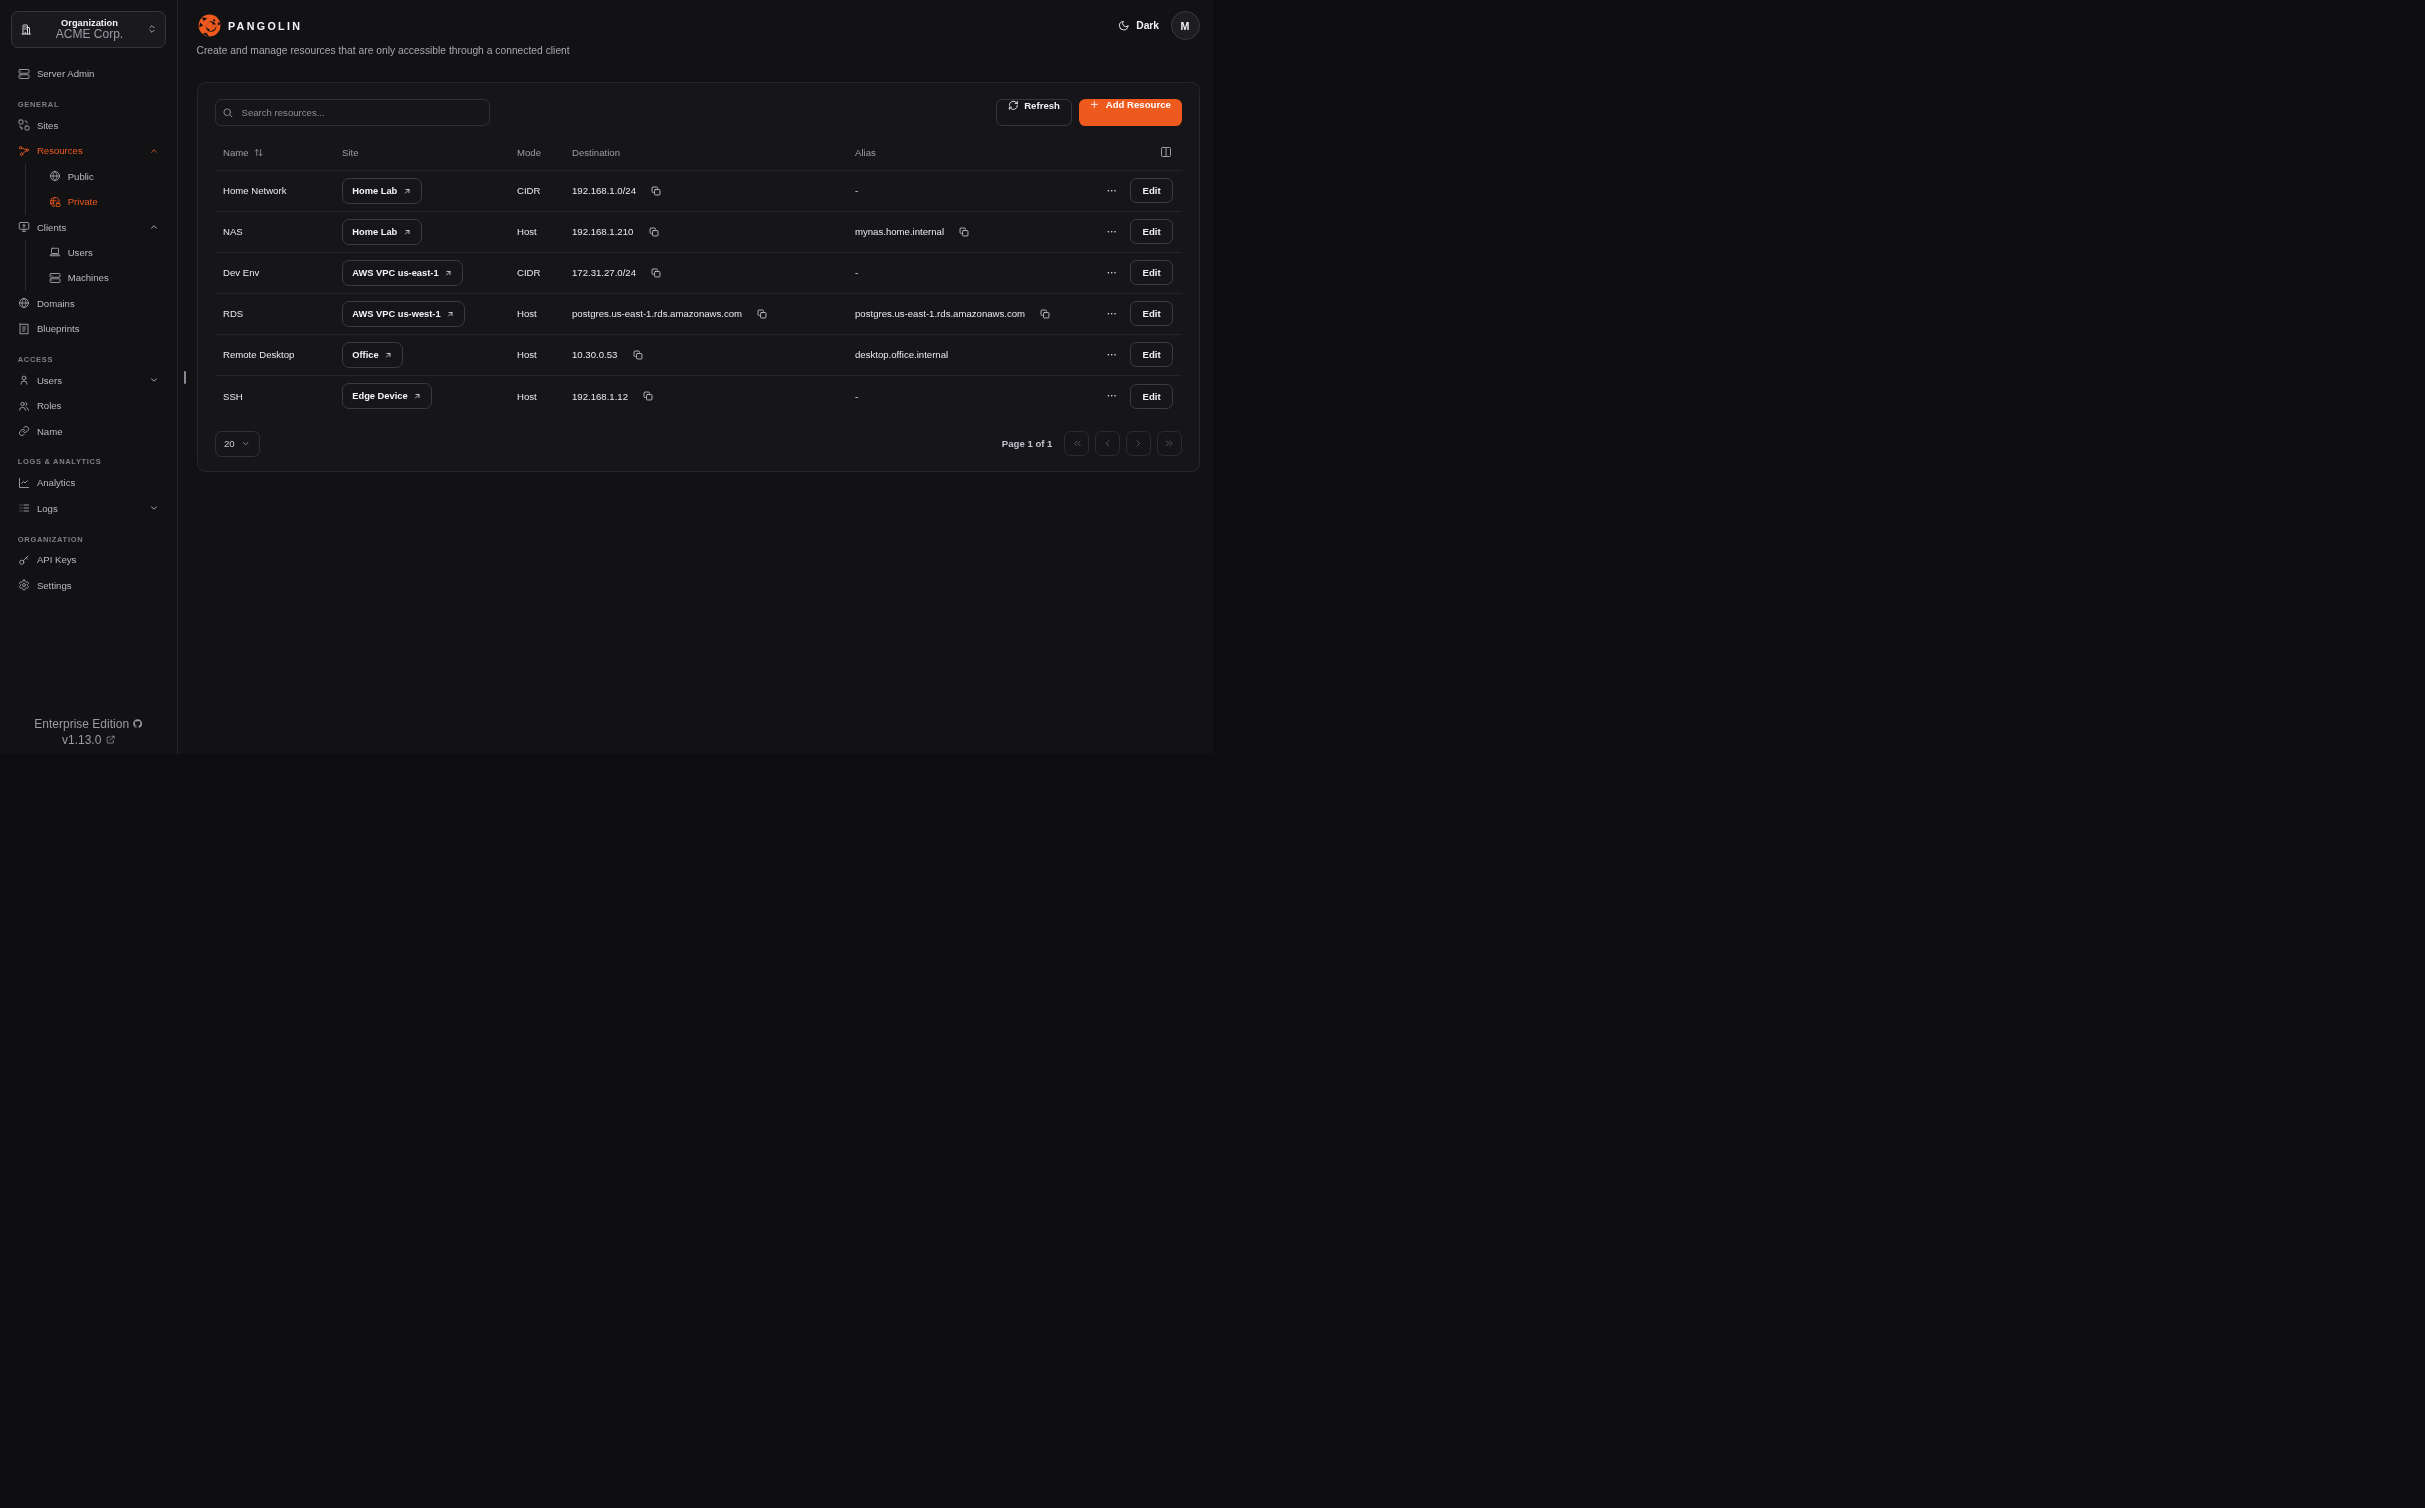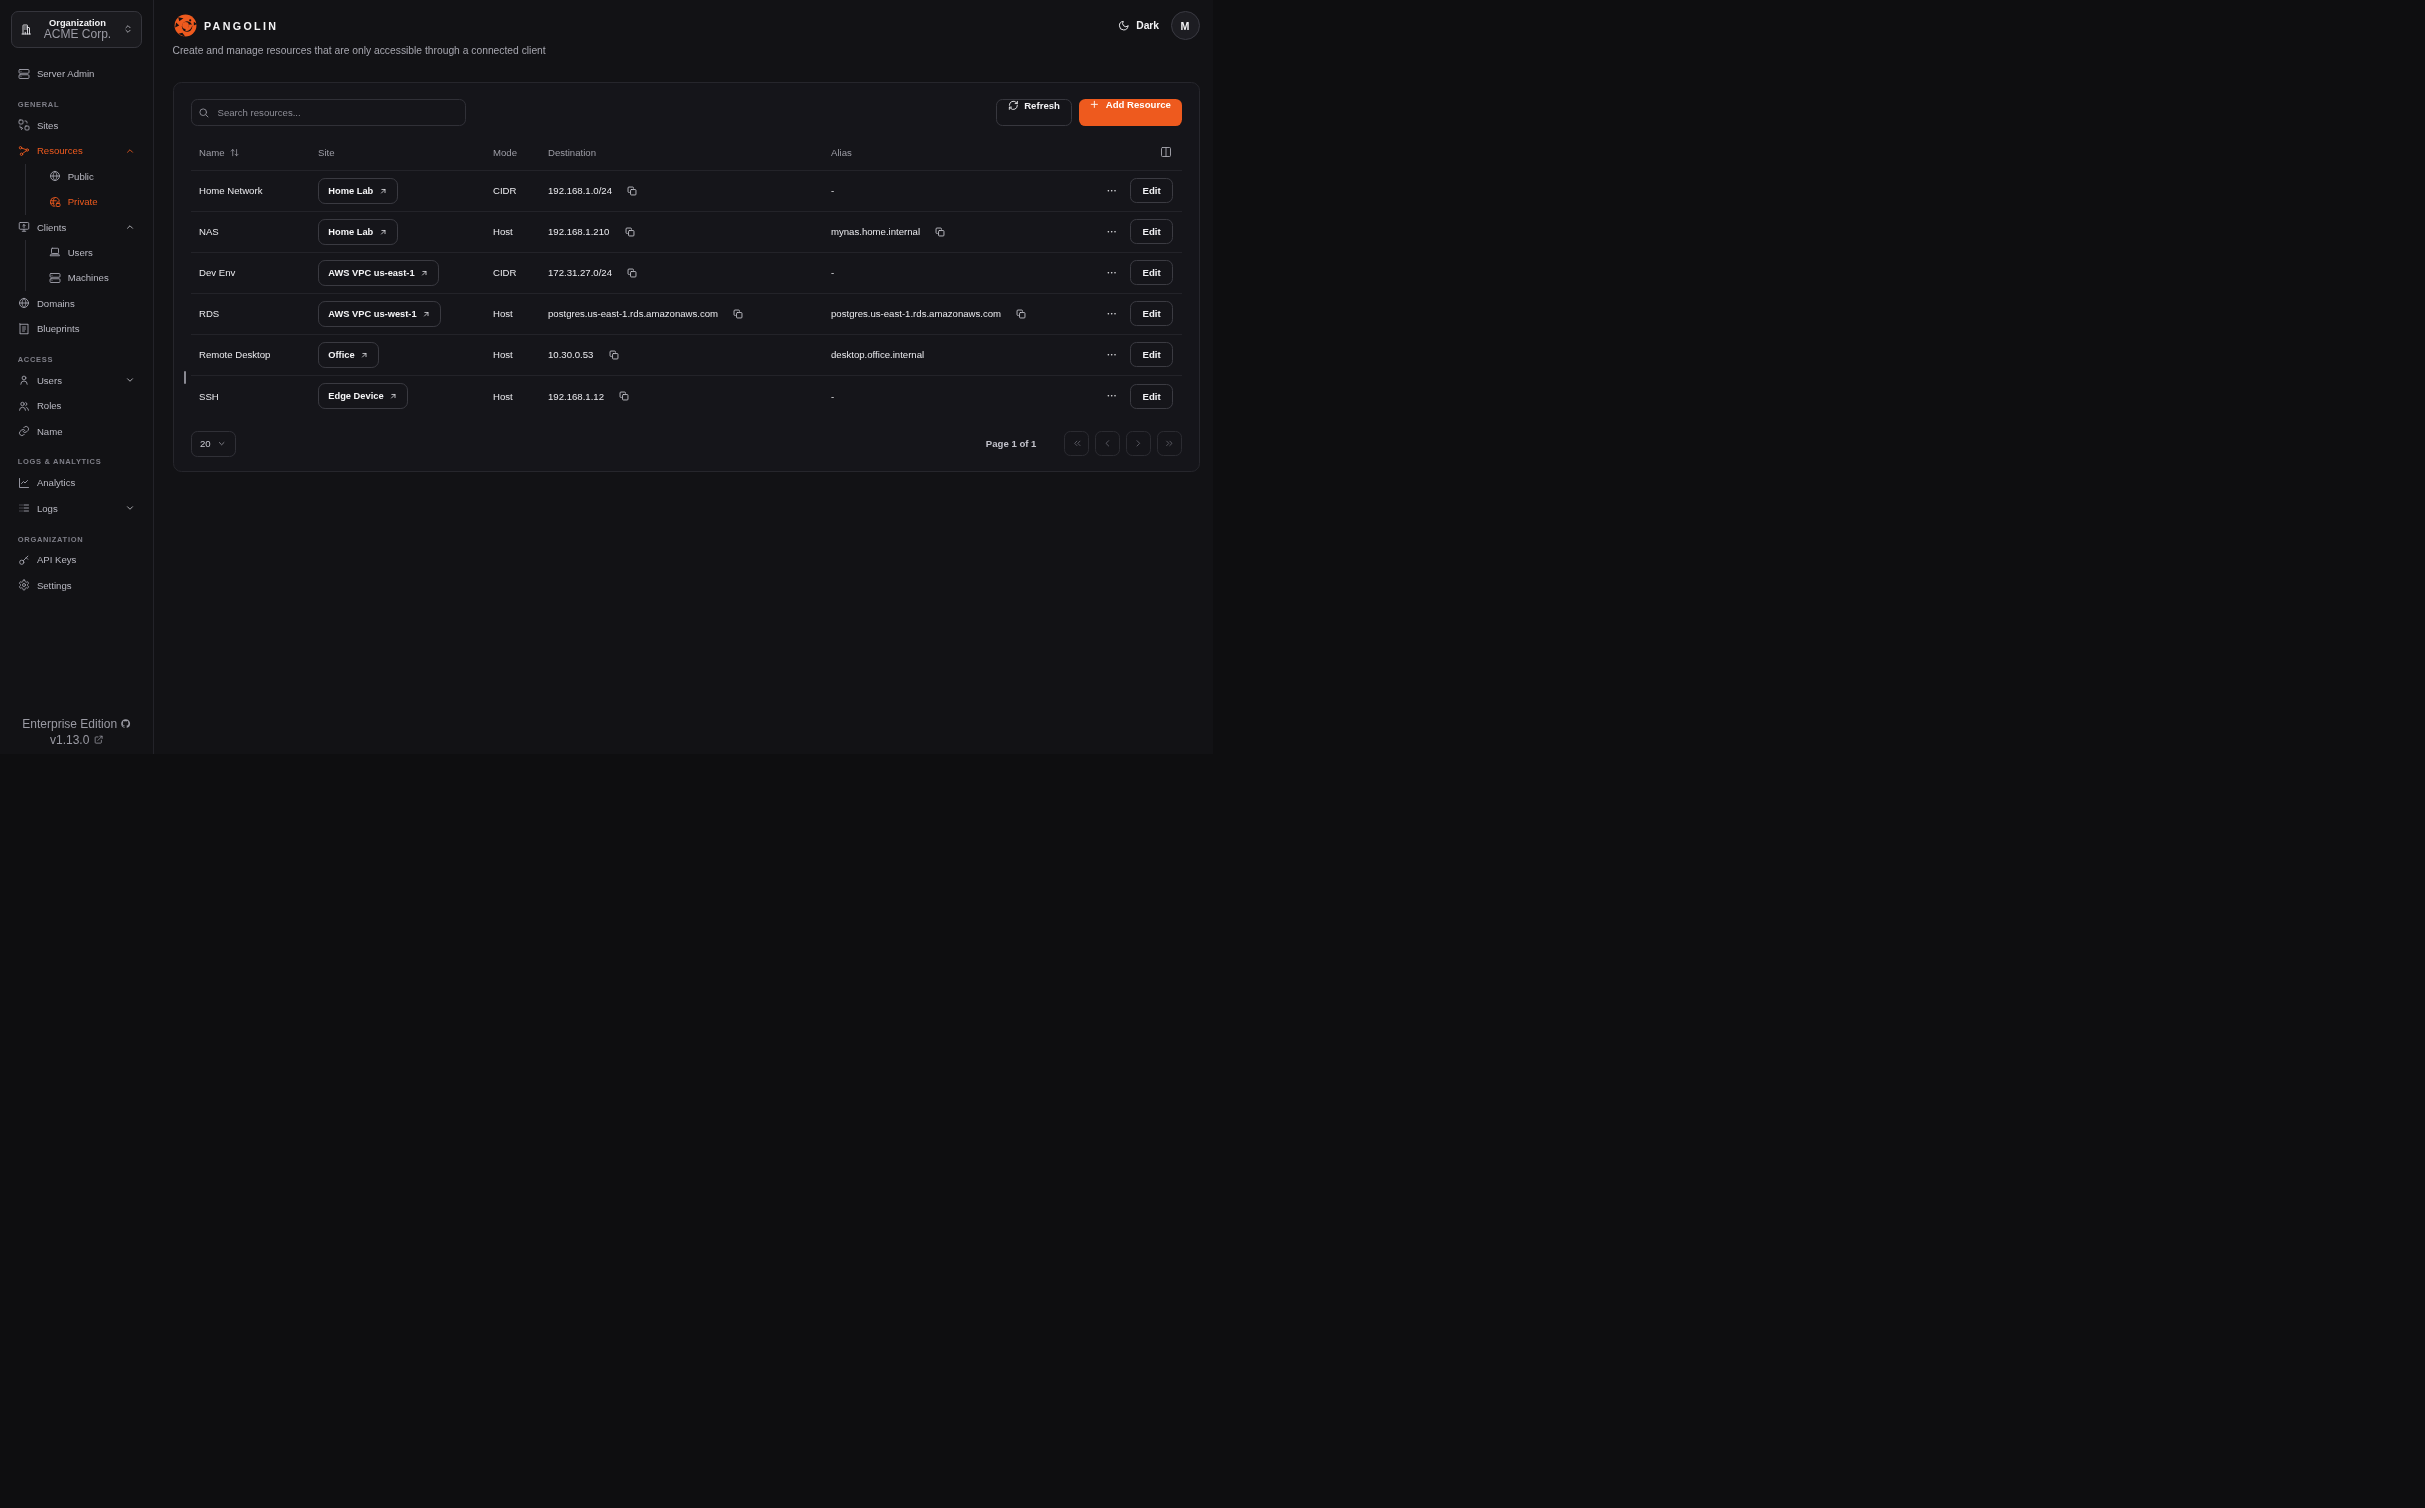--- a/index.html
+++ b/index.html
@@ -10,21 +10,21 @@
   }
   *{box-sizing:border-box;margin:0;padding:0}
   html,body{background:#0e0e10}
   body{width:1213px;height:754px;font-family:"Liberation Sans","DejaVu Sans",sans-serif;color:var(--text);overflow:hidden}
   .app{position:relative;display:flex;width:1213px;height:754px;background:var(--bg)}
   button{background:none;border:none;color:inherit;font:inherit;cursor:pointer}
   .ic{width:12px;height:12px;flex:none;display:block}
   .ic-sm{width:10px;height:10px}
 
   
-  .sidebar{width:154px;flex:none;display:flex;flex-direction:column;padding:11.4px 10.7px 0;border-right:0.7px solid var(--row-border)}
+  .sidebar{width:178px;flex:none;display:flex;flex-direction:column;padding:11.4px 10.7px 0;border-right:0.7px solid var(--row-border)}
   .org-switcher{display:flex;align-items:center;gap:5.7px;width:100%;padding:5.7px 8.5px;background:#1a1a1e;border:0.7px solid var(--border2);border-radius:7.1px;margin-bottom:14.2px;text-align:center}
   .org-switcher .ic{color:#e8e8ec}
   .org-texts{flex:1;min-width:0}
   .org-label{font-size:9.3px;font-weight:700;color:#f3f3f5;line-height:11.4px}
   .org-value{font-size:12px;color:#9b9ba4;line-height:11.4px}
   .org-switcher .toggle-ic{color:#b9b9c1}
   .nav{display:flex;flex-direction:column}
   .nav-item{display:flex;align-items:center;gap:7.1px;height:24px;padding:0 7.1px;border-radius:5.7px;color:#b9b9c2;font-size:9.6px;margin-bottom:1.4px;text-align:left}
   .nav-item .ic{color:#a4a4ae}
   .nav-item .grow{flex:1}
@@ -78,21 +78,21 @@
   .copy-btn{color:#cfcfd6;padding:1.4px;display:inline-flex}
   .copy-btn .ic{width:10px;height:10px}
   .actions{display:flex;align-items:center;justify-content:flex-end;gap:10px}
   .menu-btn{color:#e4e4e8;padding:2.8px;display:inline-flex}
   .menu-btn .ic{width:11.4px;height:11.4px}
   .edit-btn{height:25px;padding:0 11.4px;border:0.7px solid #3b3b42;border-radius:6.4px;font-size:9.6px;font-weight:600;color:#f1f1f4}
 
   .panel-footer{display:flex;align-items:center;justify-content:space-between;margin-top:14.2px}
   .pagesize{display:flex;align-items:center;gap:6.4px;height:26px;padding:0 8.5px;border:0.7px solid #303037;border-radius:6.4px;font-size:9.6px;color:#c9c9d1}
   .pagesize .ic{width:9.3px;height:9.3px;color:#9b9ba4}
-  .pager-zone{display:flex;align-items:center;gap:28px}
+  .pager-zone{display:flex;align-items:center;gap:12px}
   .page-info{font-size:9.6px;font-weight:600;color:#c2c2cb}
   .pager{display:flex;align-items:center;gap:5.7px}
   .pg-btn{width:25px;height:25px;border:0.7px solid #2b2b31;border-radius:6.4px;color:#5e5e67;display:flex;align-items:center;justify-content:center}
   .pg-btn .ic{width:10.7px;height:10.7px}
 </style>
 </head>
 <body>
 
 <div class="app">
 

